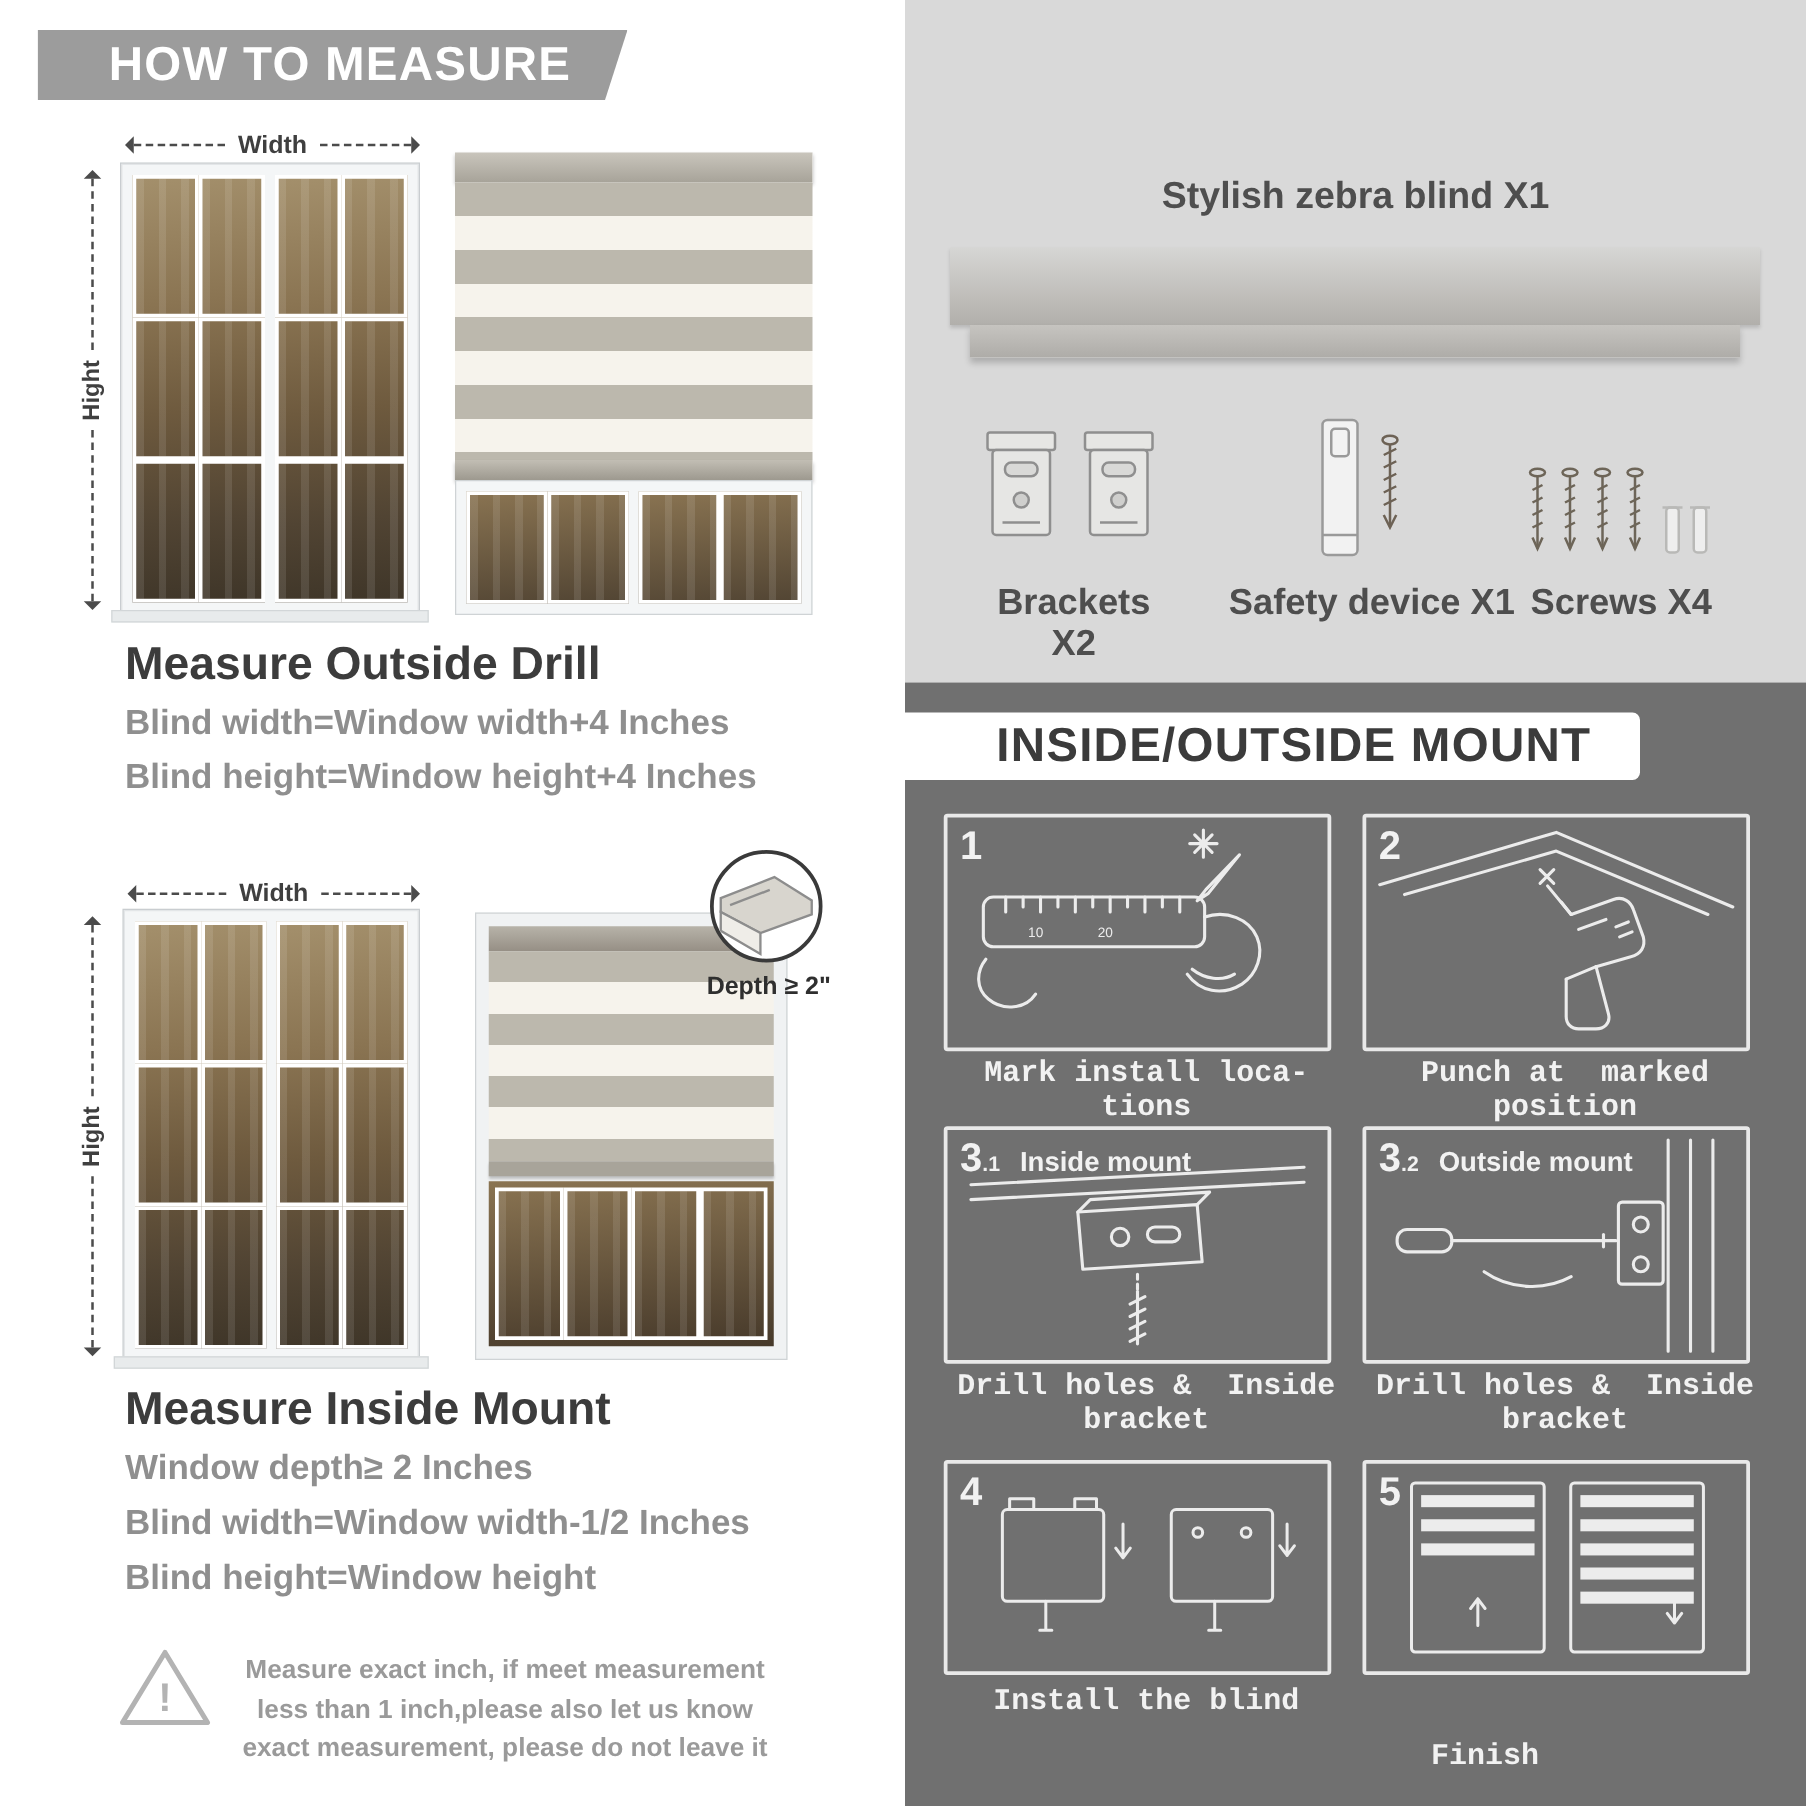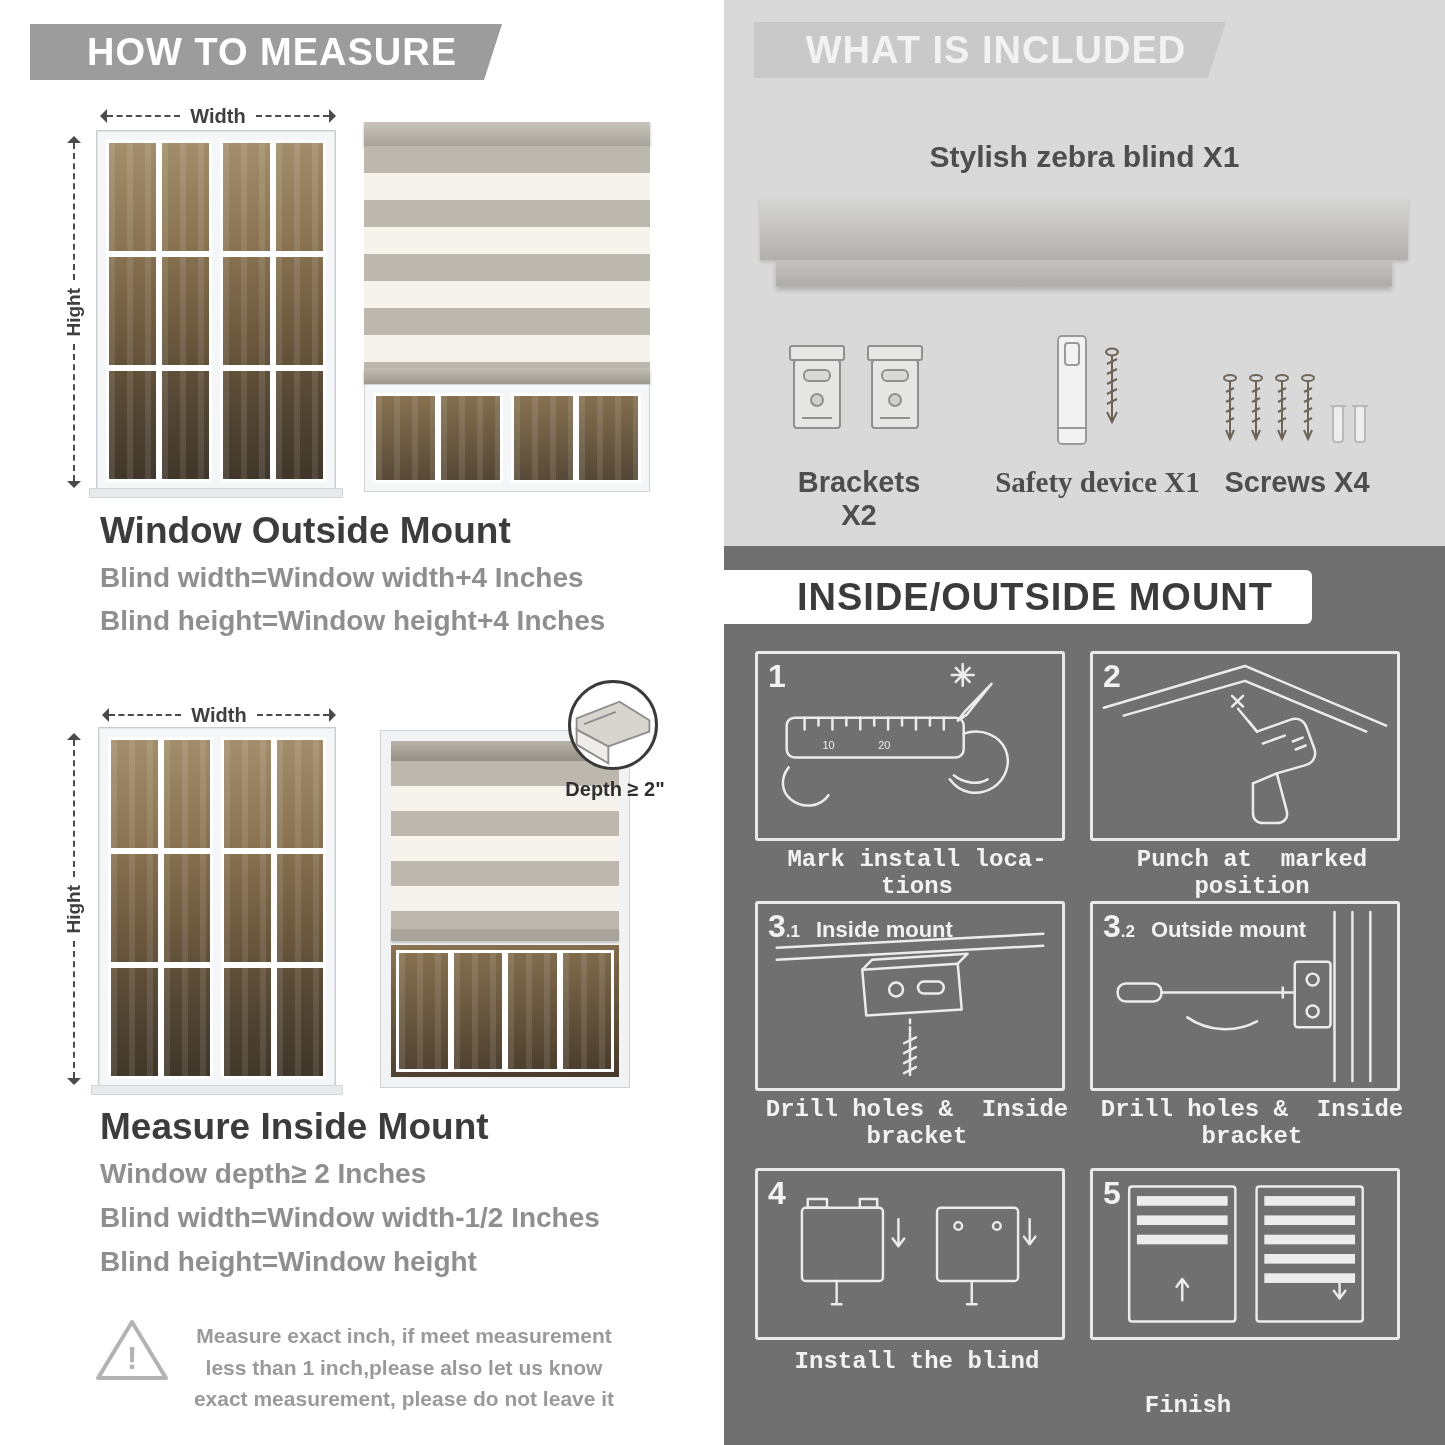--- a/index.html
+++ b/index.html
@@ -131,21 +131,21 @@
           <div class="pane"></div>
           <div class="pane"></div>
         </div>
       <div class="bo-sash">
           <div class="pane"></div>
           <div class="pane"></div>
         </div>
     </div>
   </div>
 
-  <div class="abs h-dark" style="left:100px;top:510px;">Window Outside Mount</div>
+  <div class="abs h-dark" style="left:100px;top:510px;">Measure Outside Drill</div>
   <div class="abs line-gray" style="left:100px;top:562px;">Blind width=Window width+4 Inches</div>
   <div class="abs line-gray" style="left:100px;top:605px;">Blind height=Window height+4 Inches</div>
 
   <div class="abs harrow" style="left:102px;top:703px;width:234px;">
     <span class="ah left"></span>
     <span class="dash"></span>
     <span class="lbl">Width</span>
     <span class="dash"></span>
     <span class="ah right"></span>
   </div>
@@ -201,23 +201,20 @@
 
   <div class="abs" style="left:94px;top:1316px;width:76px;height:68px;">
     <svg viewBox="0 0 76 68" width="76" height="68">
       <path d="M38 6 L72 62 H4 Z" fill="none" stroke="#b3b3b3" stroke-width="4" stroke-linejoin="round"></path>
       <text x="38" y="53" text-anchor="middle" font-size="32" font-weight="bold" fill="#b3b3b3">!</text>
     </svg>
   </div>
   <div class="abs warn-text" style="left:180px;top:1320px;width:448px;">Measure exact inch, if meet measurement less than 1 inch,please also let us know exact measurement, please do not leave it</div>
 
   <div class="abs right-top"></div>
-  <div class="abs banner-light">
-    <span>WHAT IS INCLUDED</span>
-  </div>
   <div class="abs product-title">Stylish zebra blind X1</div>
 
   <div class="abs headrail-bar"></div>
   <div class="abs headrail-lip"></div>
 
   <div class="abs" style="left:784px;top:336px;width:150px;height:112px;">
     <svg viewBox="0 0 150 112" width="150" height="112">
       <g stroke="#8f8f8f" stroke-width="2" fill="#e6e6e4">
         <rect x="6" y="10" width="54" height="14" rx="2"></rect>
         <rect x="10" y="24" width="46" height="68" rx="3"></rect>
@@ -281,21 +278,21 @@
           </g>
         <g transform="translate(142,34)">
             <rect x="-5" y="0" width="10" height="36" rx="3"></rect>
             <path d="M-8 0 h16" fill="none"></path>
           </g>
       </g>
     </svg>
   </div>
 
   <div class="abs included-label" style="left:784px;top:466px;width:150px;">Brackets X2</div>
-  <div class="abs included-label" style="left:980px;top:466px;width:235px;font-family:Liberation Serif, serif;">Safety device X1</div>
+  <div class="abs included-label" style="left:980px;top:466px;width:235px;">Safety device X1</div>
   <div class="abs included-label" style="left:1222px;top:466px;width:150px;">Screws X4</div>
 
   <div class="abs right-bottom"></div>
   <div class="abs banner-mount">
     <span>INSIDE/OUTSIDE MOUNT</span>
   </div>
 
   <div class="abs panel" style="left:755px;top:651px;width:310px;height:190px;">
     <div class="panel-head">
       <span class="step-num">1</span>

